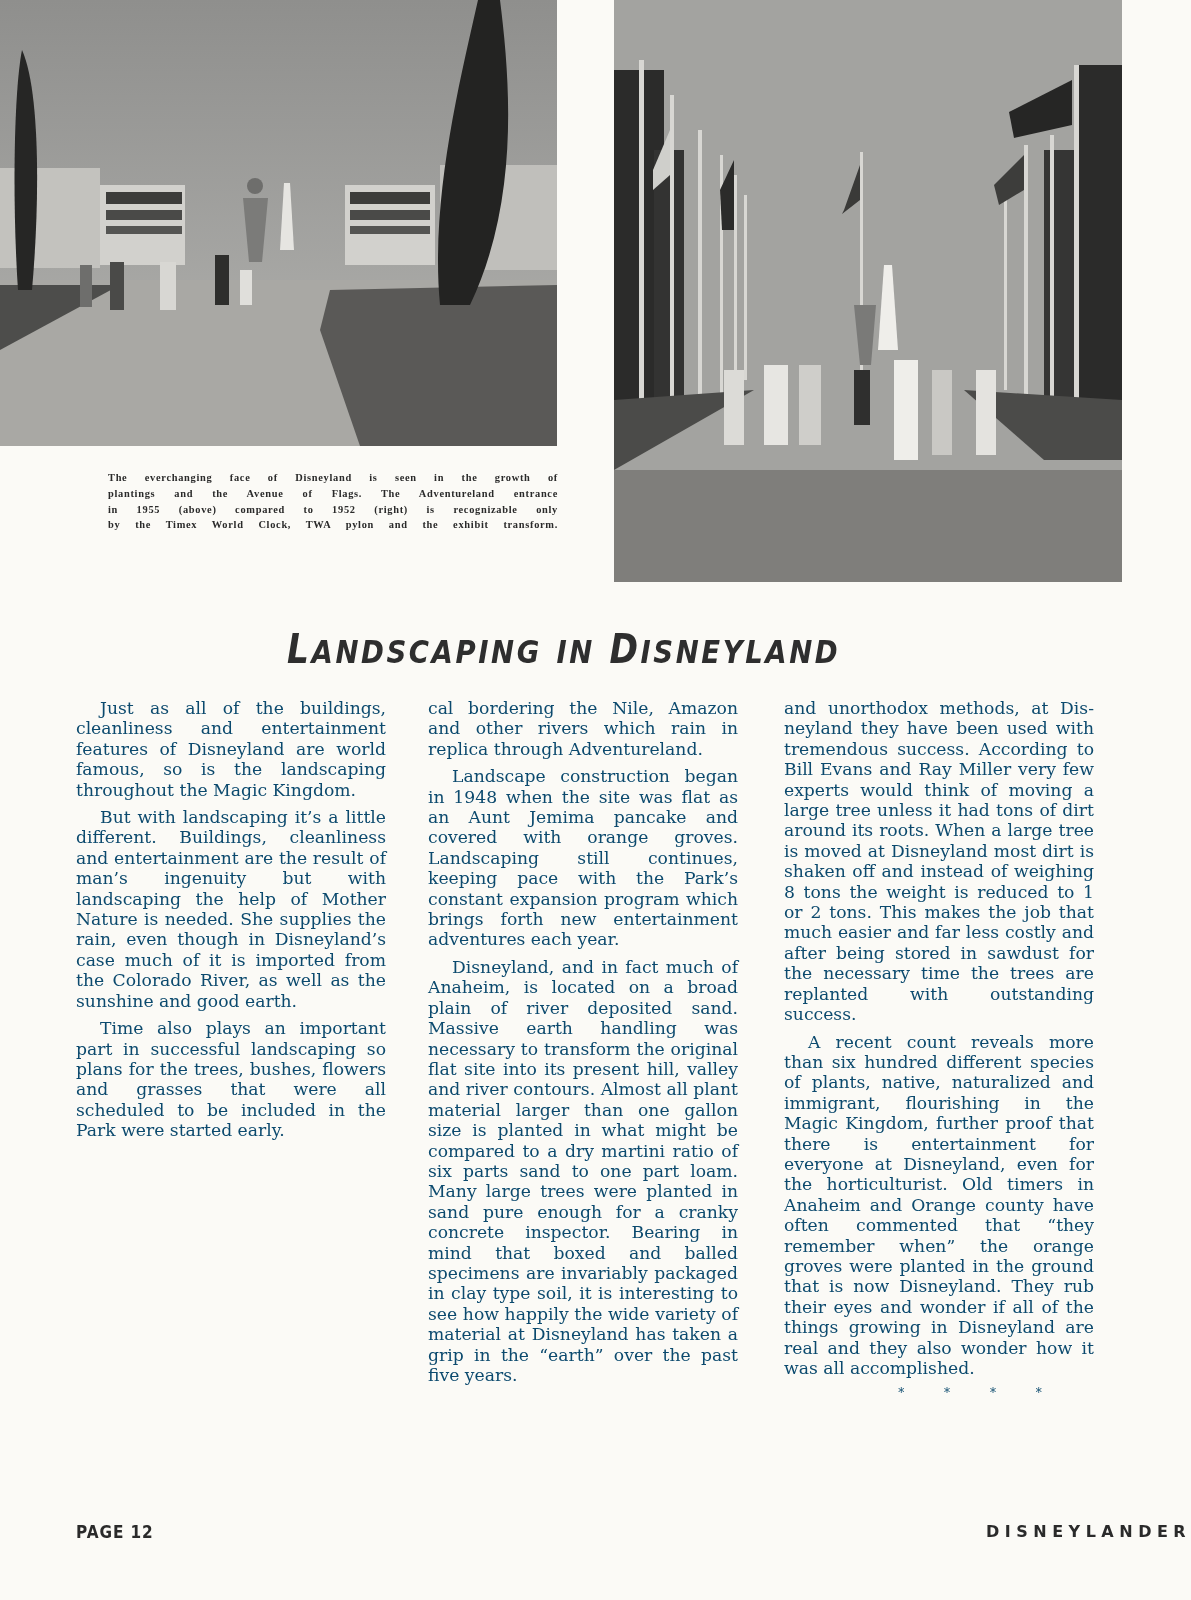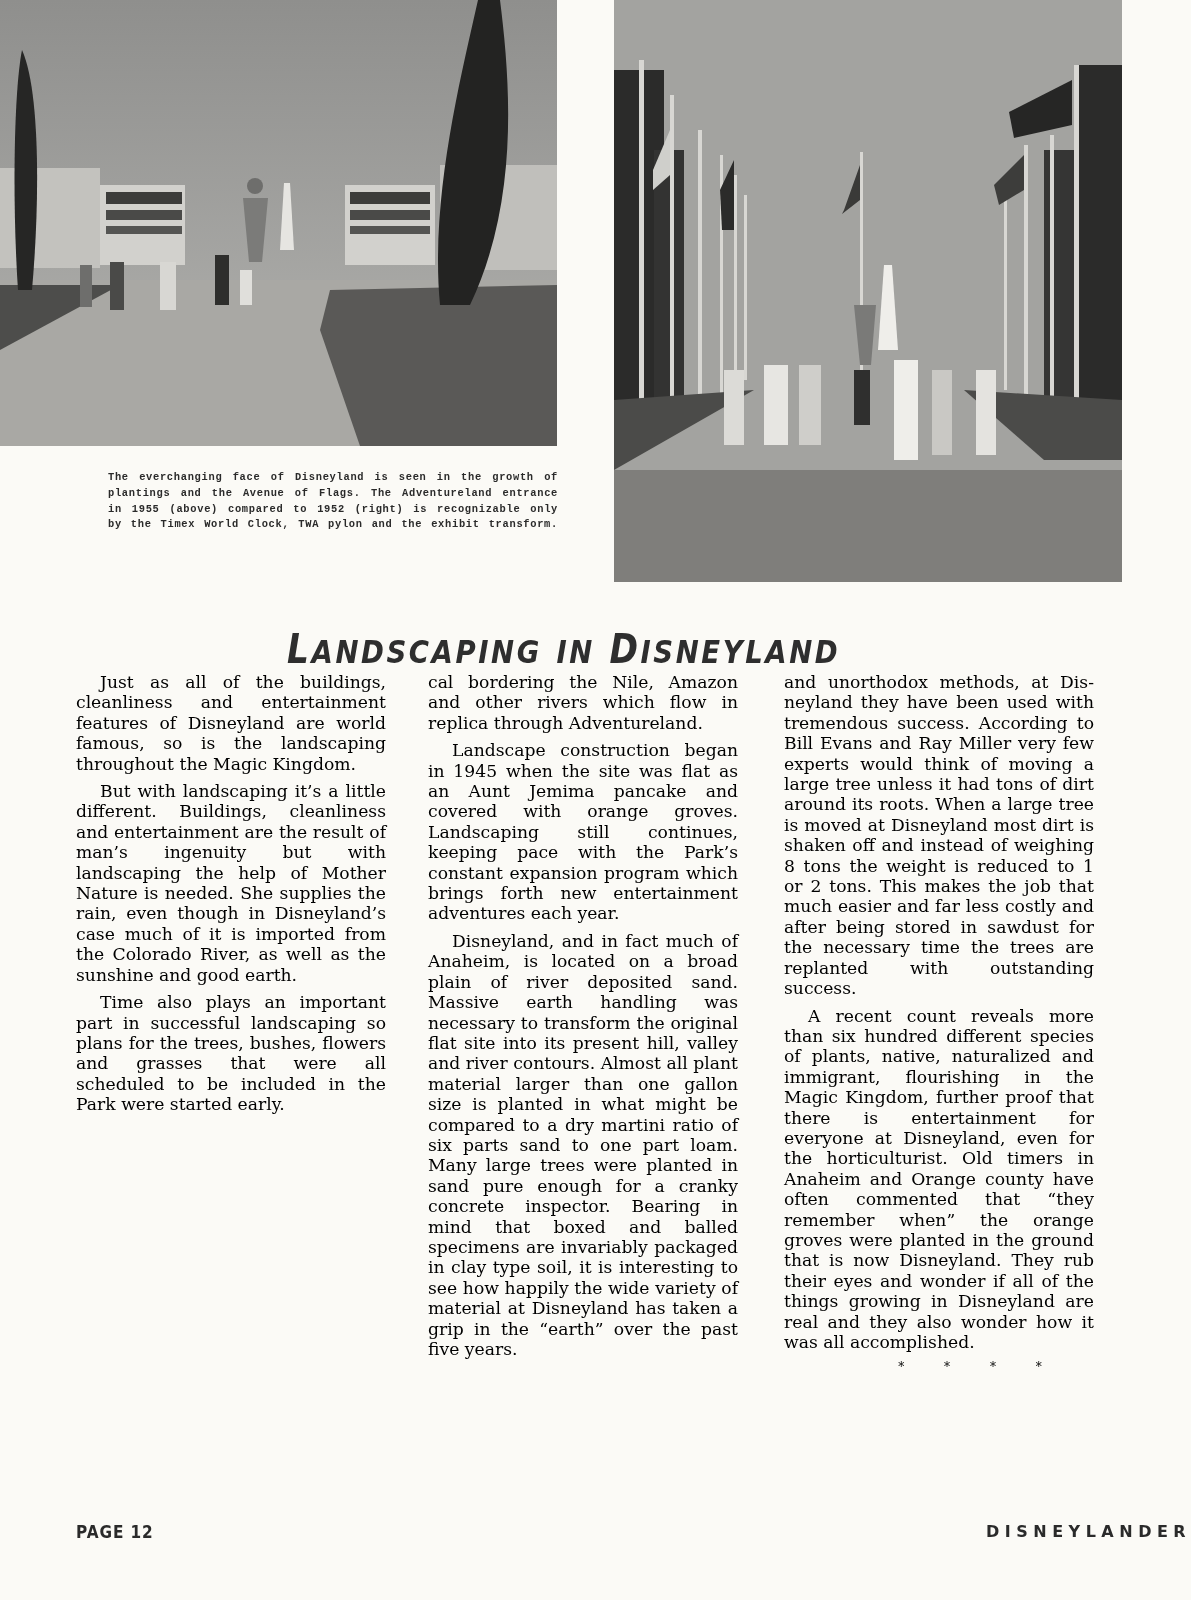--- a/index.html
+++ b/index.html
@@ -9,38 +9,38 @@
     font-family: "DejaVu Serif", serif;
     color: #2b2b2b;
   }
   .photo { position: absolute; overflow: hidden; background: #9a9a98; }
   .photo svg { display: block; width: 100%; height: 100%; }
   #photo-1955 { left: 0; top: 0; width: 557px; height: 446px; }
   #photo-1960 { left: 614px; top: 0; width: 508px; height: 582px; }
 
   .caption {
     position: absolute; left: 108px; top: 470px; width: 450px;
-    font-family: Liberation Mono, monospace; font-weight: bold;
+    font-family: Liberation Serif, serif; font-weight: bold;
     font-size: 10.4px; line-height: 15.8px; letter-spacing: 0.7px;
     text-align: justify; text-align-last: justify; color: #2a2a2a;
   }
   .caption span { display: block; }
 
   .headline {
     position: absolute; left: 287px; top: 626px; width: 640px;
     font-family: "DejaVu Sans", sans-serif; font-weight: bold; font-style: italic;
     font-size: 40px; letter-spacing: 3px; color: #2e2e2e;
     transform: scaleX(0.86); transform-origin: left top;
     white-space: nowrap;
   }
   .headline .sc { font-size: 32px; }
 
   .col {
-    position: absolute; top: 672px; width: 310px;
-    font-size: 17.2px; line-height: 20.4px; color: #000000;
+    position: absolute; top: 698px; width: 310px;
+    font-size: 17.2px; line-height: 20.4px; color: #0c4a6e;
   }
   #col-1 { left: 76px; }
   #col-2 { left: 428px; }
   #col-3 { left: 784px; }
   .col p { margin: 0 0 7px 0; text-indent: 24px; text-align: justify; hyphens: manual; }
   .col p.cont { text-indent: 0; }
   .stars {
     text-align: center; font-size: 12px; letter-spacing: 18px;
     margin-top: -2px; padding-left: 80px;
   }
@@ -157,22 +157,22 @@
   <span>D</span><span class="sc">ISNEYLAND</span>
 </div>
 
 <div class="col" id="col-1">
   <p>Just as all of the buildings, cleanliness and entertainment features of Disneyland are world famous, so is the landscaping throughout the Magic Kingdom.</p>
   <p>But with landscaping it’s a little different. Buildings, clean­liness and entertainment are the result of man’s ingenuity but with landscaping the help of Mother Nature is needed. She supplies the rain, even though in Disneyland’s case much of it is imported from the Colorado River, as well as the sunshine and good earth.</p>
   <p>Time also plays an important part in successful landscaping so plans for the trees, bushes, flowers and grasses that were all scheduled to be included in the Park were started early.</p>
 </div>
 
 <div class="col" id="col-2">
-  <p class="cont">cal bordering the Nile, Amazon and other rivers which flow in replica through Adventureland.</p>
-  <p>Landscape construction began in 1945 when the site was flat as an Aunt Jemima pancake and covered with orange groves. Landscaping still continues, keeping pace with the Park’s constant expansion program which brings forth new enter­tainment adventures each year.</p>
+  <p class="cont">cal bordering the Nile, Amazon and other rivers which rain in replica through Adventureland.</p>
+  <p>Landscape construction began in 1948 when the site was flat as an Aunt Jemima pancake and covered with orange groves. Landscaping still continues, keeping pace with the Park’s constant expansion program which brings forth new enter­tainment adventures each year.</p>
   <p>Disneyland, and in fact much of Anaheim, is located on a broad plain of river deposited sand. Massive earth handling was necessary to transform the original flat site into its present hill, valley and river contours. Almost all plant material larger than one gallon size is planted in what might be compared to a dry martini ratio of six parts sand to one part loam. Many large trees were planted in sand pure enough for a cranky con­crete inspector. Bearing in mind that boxed and balled specimens are invariably packaged in clay type soil, it is interesting to see how happily the wide variety of material at Disneyland has tak­en a grip in the “earth” over the past five years.</p>
 </div>
 
 <div class="col" id="col-3">
   <p class="cont">and unorthodox methods, at Dis­neyland they have been used with tremendous success. Ac­cording to Bill Evans and Ray Miller very few ex­perts would think of moving a large tree unless it had tons of dirt around its roots. When a large tree is moved at Dis­neyland most dirt is shaken off and instead of weighing 8 tons the weight is reduced to 1 or 2 tons. This makes the job that much easier and far less costly and after being stored in saw­dust for the necessary time the trees are replanted with out­standing success.</p>
   <p>A recent count reveals more than six hundred different spe­cies of plants, native, naturaliz­ed and immigrant, flourishing in the Magic Kingdom, further proof that there is entertain­ment for everyone at Disney­land, even for the horticulturist. Old timers in Anaheim and Or­ange county have often com­mented that “they remember when” the orange groves were planted in the ground that is now Disneyland. They rub their eyes and wonder if all of the things growing in Disneyland are real and they also wonder how it was all accomplished.</p>
   <div class="stars">* * * *</div>
 </div>
 
 <div class="footer" id="footer-left">PAGE 12</div>

